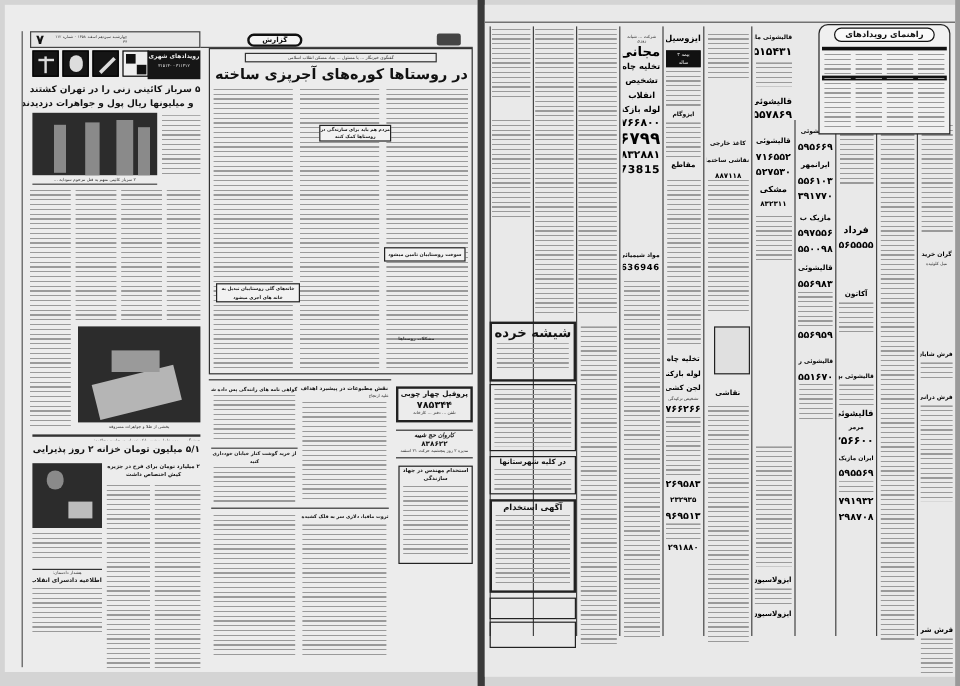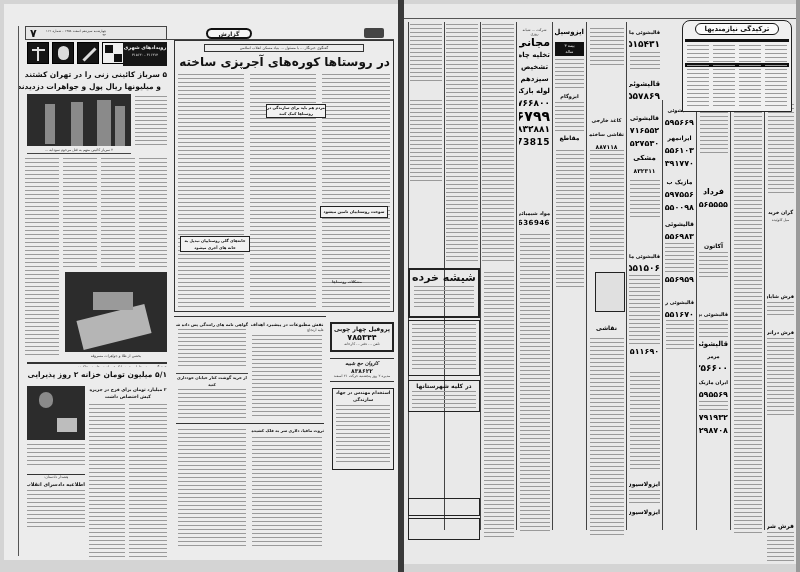--- a/index.html
+++ b/index.html
@@ -164,34 +164,38 @@
       <div class="title" style="font-size:11px;line-height:16px">شیشه خرده</div>
       <div class="txt hatch" style="margin:0 4px;height:24px"></div>
     </div>
     <div class="box" style="left:4px;top:316px;width:72px;height:56px">
       <div class="txt hatch" style="margin:3px;height:48px"></div>
     </div>
     <div class="box" style="left:4px;top:376px;width:72px;height:32px;direction:rtl;text-align:center">
       <div class="title" style="font-size:6px;line-height:10px">در کلیه شهرستانها</div>
       <div class="txt hatch" style="margin:0 3px;height:18px"></div>
     </div>
+    <div class="box" style="left:4px;top:412px;width:72px;height:78px;border-width:2px;direction:rtl;text-align:center">
+      <div class="title" style="font-size:7px;line-height:11px">آگهی استخدام</div>
+      <div class="txt hatch" style="margin:0 3px;height:60px"></div>
+    </div>
     <div class="box" style="left:4px;top:494px;width:72px;height:18px"></div>
     <div class="box" style="left:4px;top:514px;width:72px;height:22px"></div>
 
     <div class="txt hatch" style="position:absolute;left:42px;top:20px;width:32px;height:240px"></div>
     <div class="txt hatch" style="position:absolute;left:80px;top:268px;width:30px;height:268px"></div>
     <div class="txt hatch" style="position:absolute;left:78px;top:20px;width:32px;height:240px"></div>
 
     <div class="adcol" style="left:112px;width:36px">
       <div class="ad" style="top:6px">
         <div class="sm">شرکت ... شبانه روزی</div>
         <div class="big">مجانی</div>
         <div class="big" style="font-size:7px">تخلیه چاه</div>
         <div class="big" style="font-size:7px">تشخیص</div>
-        <div class="big" style="font-size:7px">سیزدهم</div>
+        <div class="big" style="font-size:7px">انقلاب</div>
         <div class="big" style="font-size:7px">لوله بازکنی</div>
         <div class="num" style="font-size:9px">۷۶۶۸۰۰</div>
         <div class="num" style="font-size:14px">۷۶۶۷۹۹</div>
         <div class="num" style="font-size:9px">۸۳۲۸۸۱</div>
         <div class="num" style="font-size:9px">473815</div>
       </div>
       <div class="ad" style="top:188px">
         <div class="big" style="font-size:5px;line-height:7px">مواد شیمیائی</div>
         <div class="num" style="font-size:7px">636946</div>
       </div>
@@ -203,20 +207,33 @@
         <div class="big" style="font-size:7px">ایزوسیل</div>
         <div class="lbl">بیمه ۳ ساله</div>
         <div class="txt hatch" style="height:30px;margin-top:2px"></div>
       </div>
       <div class="ad" style="top:68px">
         <div class="big" style="font-size:5px">ایزوگام</div>
         <div class="txt hatch" style="height:30px"></div>
         <div class="big" style="font-size:6px">مقاطع</div>
       </div>
       <div class="txt hatch" style="position:absolute;left:3px;top:128px;width:28px;height:140px"></div>
+      <div class="ad" style="top:272px">
+        <div class="big" style="font-size:6px">تخلیه چاه</div>
+        <div class="big" style="font-size:6px">لوله بازکنی</div>
+        <div class="big" style="font-size:6px">لجن کشی</div>
+        <div class="sm">تشخیص ترکیدگی</div>
+        <div class="num" style="font-size:8px">۷۶۶۲۶۶</div>
+        <div class="txt hatch" style="height:50px"></div>
+        <div class="num" style="font-size:8px">۲۶۹۵۸۳</div>
+        <div class="num" style="font-size:6px">۲۳۲۹۳۵</div>
+        <div class="num" style="font-size:8px">۹۶۹۵۱۳</div>
+        <div class="txt hatch" style="height:14px"></div>
+        <div class="num" style="font-size:7px">۲۹۱۸۸۰</div>
+      </div>
     </div>
 
     <div class="adcol" style="left:182px;width:40px">
       <div class="txt hatch" style="position:absolute;left:3px;top:6px;width:34px;height:40px"></div>
       <div class="ad" style="top:92px">
         <div class="big" style="font-size:5px">کاغذ خارجی</div>
       </div>
       <div class="ad" style="top:106px">
         <div class="big" style="font-size:5px">نقاشی ساختمان</div>
         <div class="num" style="font-size:6px">۸۸۷۱۱۸</div>
@@ -242,26 +259,20 @@
       <div class="ad" style="top:90px">
         <div class="big" style="font-size:6px">قالیشوئی</div>
         <div class="num" style="font-size:8px">۷۱۶۵۵۲</div>
         <div class="num" style="font-size:8px">۵۲۷۵۳۰</div>
       </div>
       <div class="ad" style="top:130px">
         <div class="big" style="font-size:7px">مشکی</div>
         <div class="num" style="font-size:6px">۸۳۲۳۱۱</div>
       </div>
       <div class="txt hatch" style="position:absolute;left:3px;top:158px;width:30px;height:40px"></div>
-      <div class="ad" style="top:228px">
-        <div class="big" style="font-size:5px">قالیشوئی مازیار</div>
-        <div class="num" style="font-size:9px">۵۵۱۵۰۶</div>
-        <div class="txt hatch" style="height:70px"></div>
-        <div class="num" style="font-size:8px">۵۱۱۶۹۰</div>
-      </div>
       <div class="txt hatch" style="position:absolute;left:3px;top:350px;width:30px;height:100px"></div>
       <div class="ad" style="top:456px">
         <div class="big" style="font-size:6px">ایزولاسیون</div>
         <div class="txt hatch" style="height:16px"></div>
         <div class="big" style="font-size:6px">ایزولاسیون</div>
       </div>
     </div>
 
     <div class="adcol" style="left:258px;width:34px;top:96px">
       <div class="ad" style="top:4px">
@@ -337,21 +348,21 @@
         <div class="big" style="font-size:5px">فرش درانی</div>
         <div class="txt hatch" style="height:80px"></div>
       </div>
       <div class="ad" style="top:420px">
         <div class="big" style="font-size:6px">فرش شریک</div>
         <div class="txt hatch" style="height:30px"></div>
       </div>
     </div>
 
     <div class="guide" style="left:278px;top:16px">
-      <div class="gt">ترکیدگی نیازمندیها</div>
+      <div class="gt">راهنمای رویدادهای</div>
       <div class="row" style="left:2px;top:18px;width:104px;height:3px"></div>
       <div class="row" style="left:2px;top:42px;width:104px;height:4px"></div>
       <div class="txt hatch" style="position:absolute;left:4px;top:24px;width:22px;height:64px"></div>
       <div class="txt hatch" style="position:absolute;left:30px;top:24px;width:22px;height:64px"></div>
       <div class="txt hatch" style="position:absolute;left:56px;top:24px;width:22px;height:64px"></div>
       <div class="txt hatch" style="position:absolute;left:82px;top:24px;width:22px;height:64px"></div>
     </div>
   </div>
 
   <div class="edge-r"></div>

